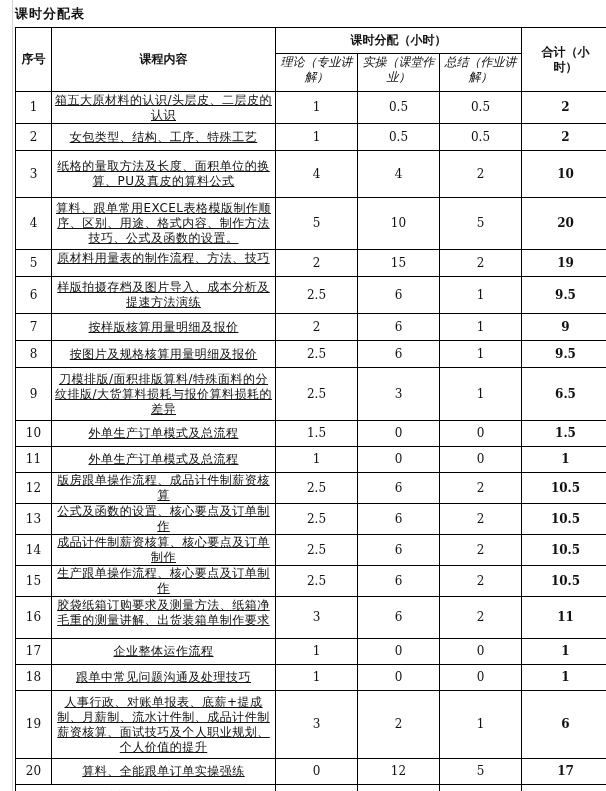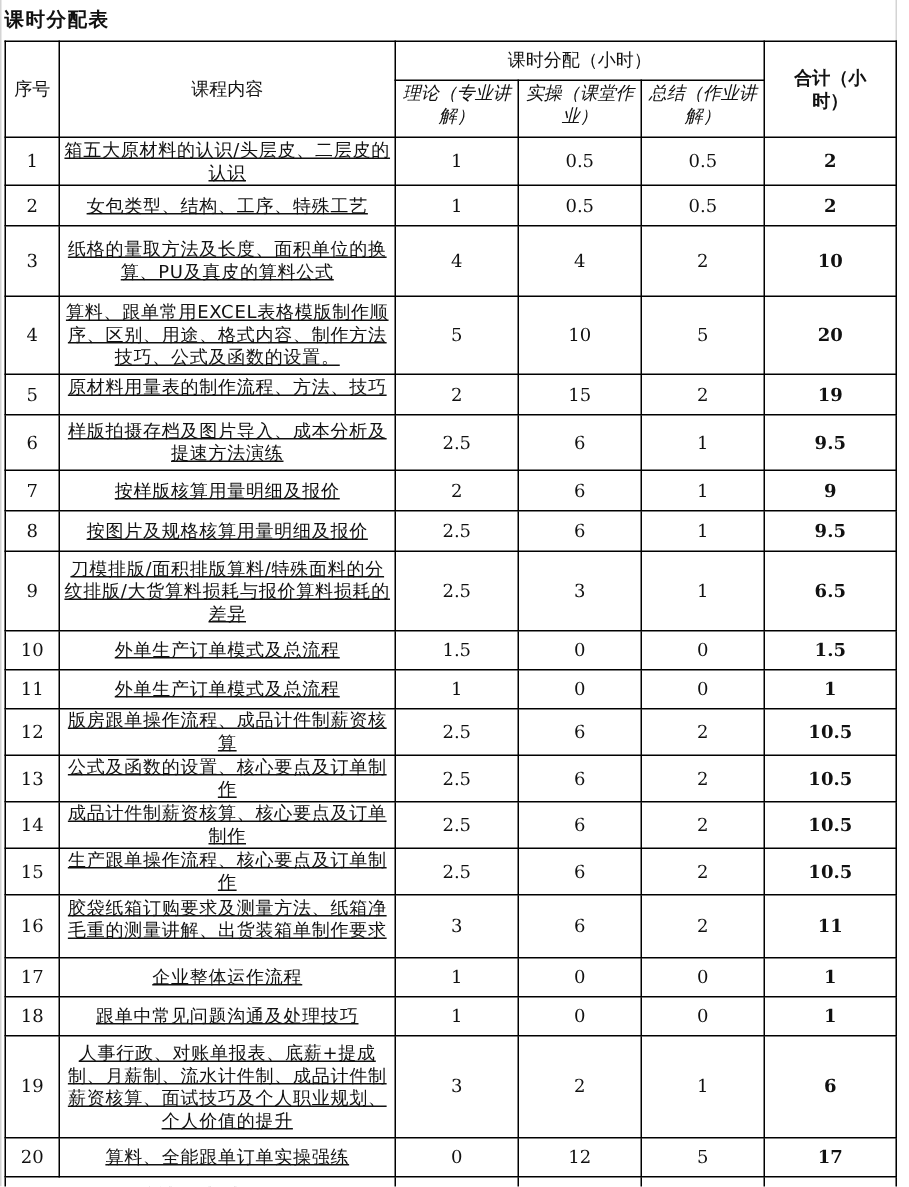--- a/index.html
+++ b/index.html
@@ -1,26 +1,26 @@
 <!DOCTYPE html>
 <html><head>
 <meta charset="utf-8">
 <style>
   html, body { margin: 0; padding: 0; background: #ffffff; }
   body { width: 606px; height: 791px; overflow: hidden; position: relative;
          font-family: "DejaVu Sans", "Liberation Sans", sans-serif; color: #111; }
-  .sheet { position: absolute; left: 0; top: 0; width: 504px; height: 791px; background: #fff; }
+  .sheet { position: absolute; left: 12px; top: 0; width: 504px; height: 791px; background: #fff; }
   .gridline-v { position: absolute; top: 0; bottom: 0; width: 1px; background: #d4d4d4; }
   .title { position: absolute; left: 3px; top: 3px; height: 22px; line-height: 22px;
            font-size: 13px; font-weight: bold; letter-spacing: 1px; }
   table.alloc { position: absolute; left: 3px; top: 27px; border-collapse: collapse;
                 table-layout: fixed; width: 594px; }
   table.alloc td { border: 1px solid #000; padding: 0 2px; text-align: center; vertical-align: middle;
                    font-size: 12px; line-height: 15px; overflow: hidden; }
-  .hdr { font-size: 12px; }
+  .hdr { font-size: 12px; font-weight: bold; }
   .hdr-total { font-weight: bold; font-size: 12px; line-height: 15px; }
   .sub { font-size: 11px; line-height: 13px; font-style: italic; }
   .num { font-family: "DejaVu Serif", "Liberation Serif", serif; font-size: 12px; }
   .bold { font-weight: bold; font-family: "DejaVu Serif", "Liberation Serif", serif; font-size: 12px; }
   .content { font-size: 11.5px; line-height: 15px; letter-spacing: 0.5px; text-decoration: underline; }
   .idx { font-family: "DejaVu Serif", "Liberation Serif", serif; font-size: 11.5px; }
   .grand { font-weight: bold; font-size: 14px; letter-spacing: 2px; }
   .grand-num { font-weight: bold; font-family: "DejaVu Serif", "Liberation Serif", serif; font-size: 13px; }
   .clip { display: block; overflow: hidden; }
 </style>

